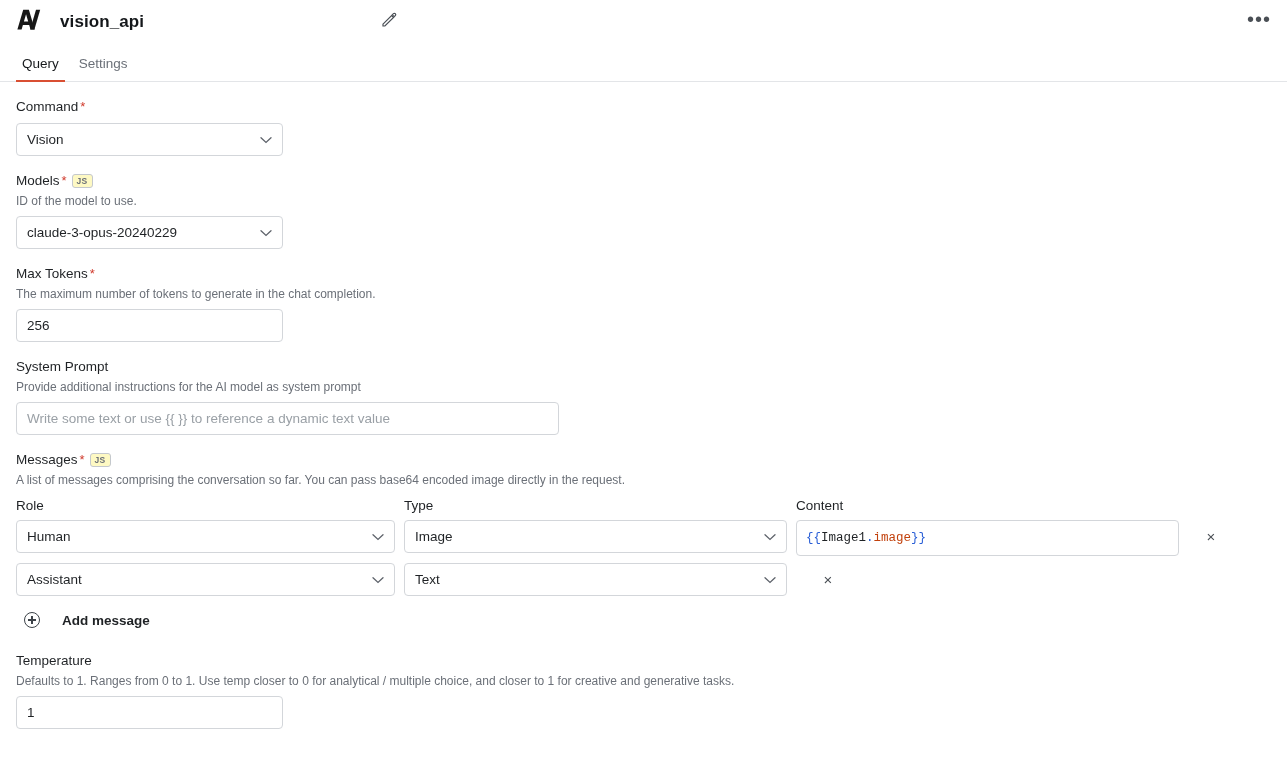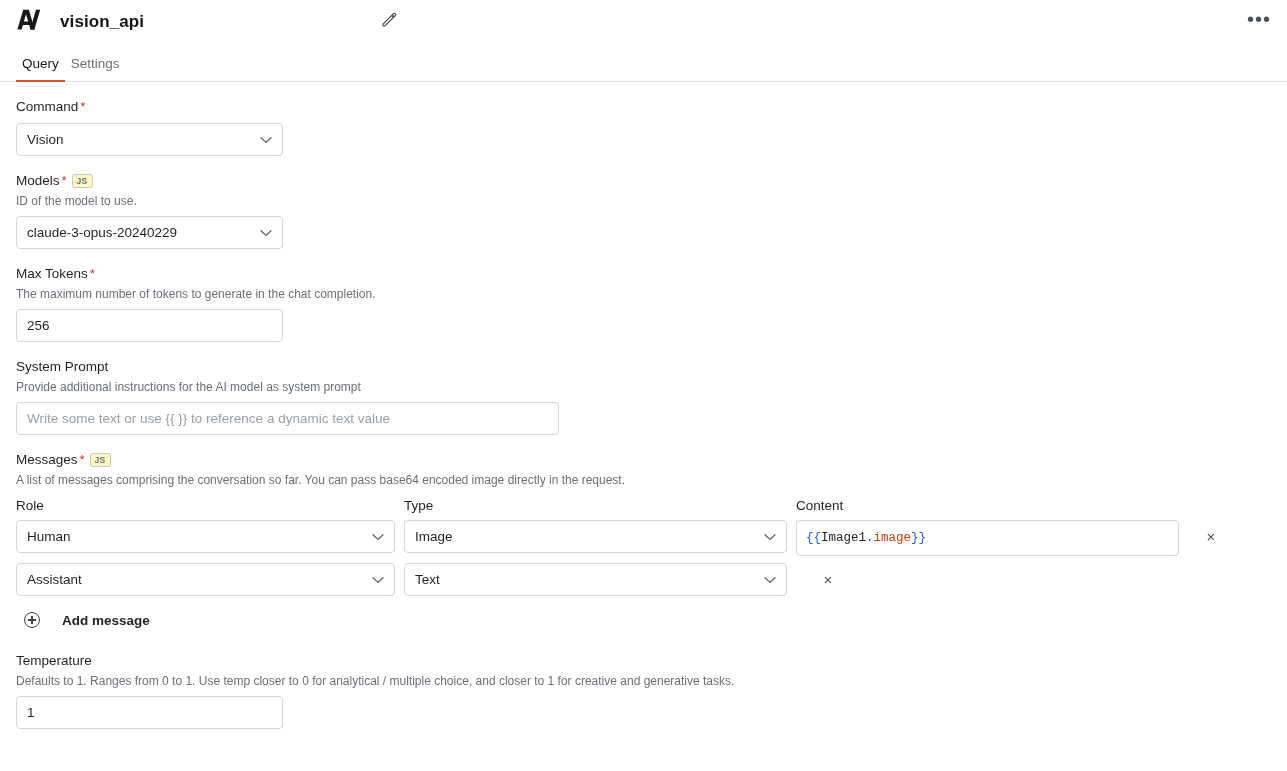--- a/index.html
+++ b/index.html
@@ -59,20 +59,21 @@
     line-height: 22px;
   }
 
   
   .tabs {
     display: flex;
     align-items: flex-end;
     height: 38px;
     padding-left: 16px;
     border-bottom: 1px solid #e3e5e8;
+    gap: 8px;
   }
   .tab {
     font-size: 13.5px;
     color: #6b7078;
     padding: 0 6px 10px 6px;
     cursor: pointer;
     position: relative;
   }
   .tab.active {
     color: #16191c;

